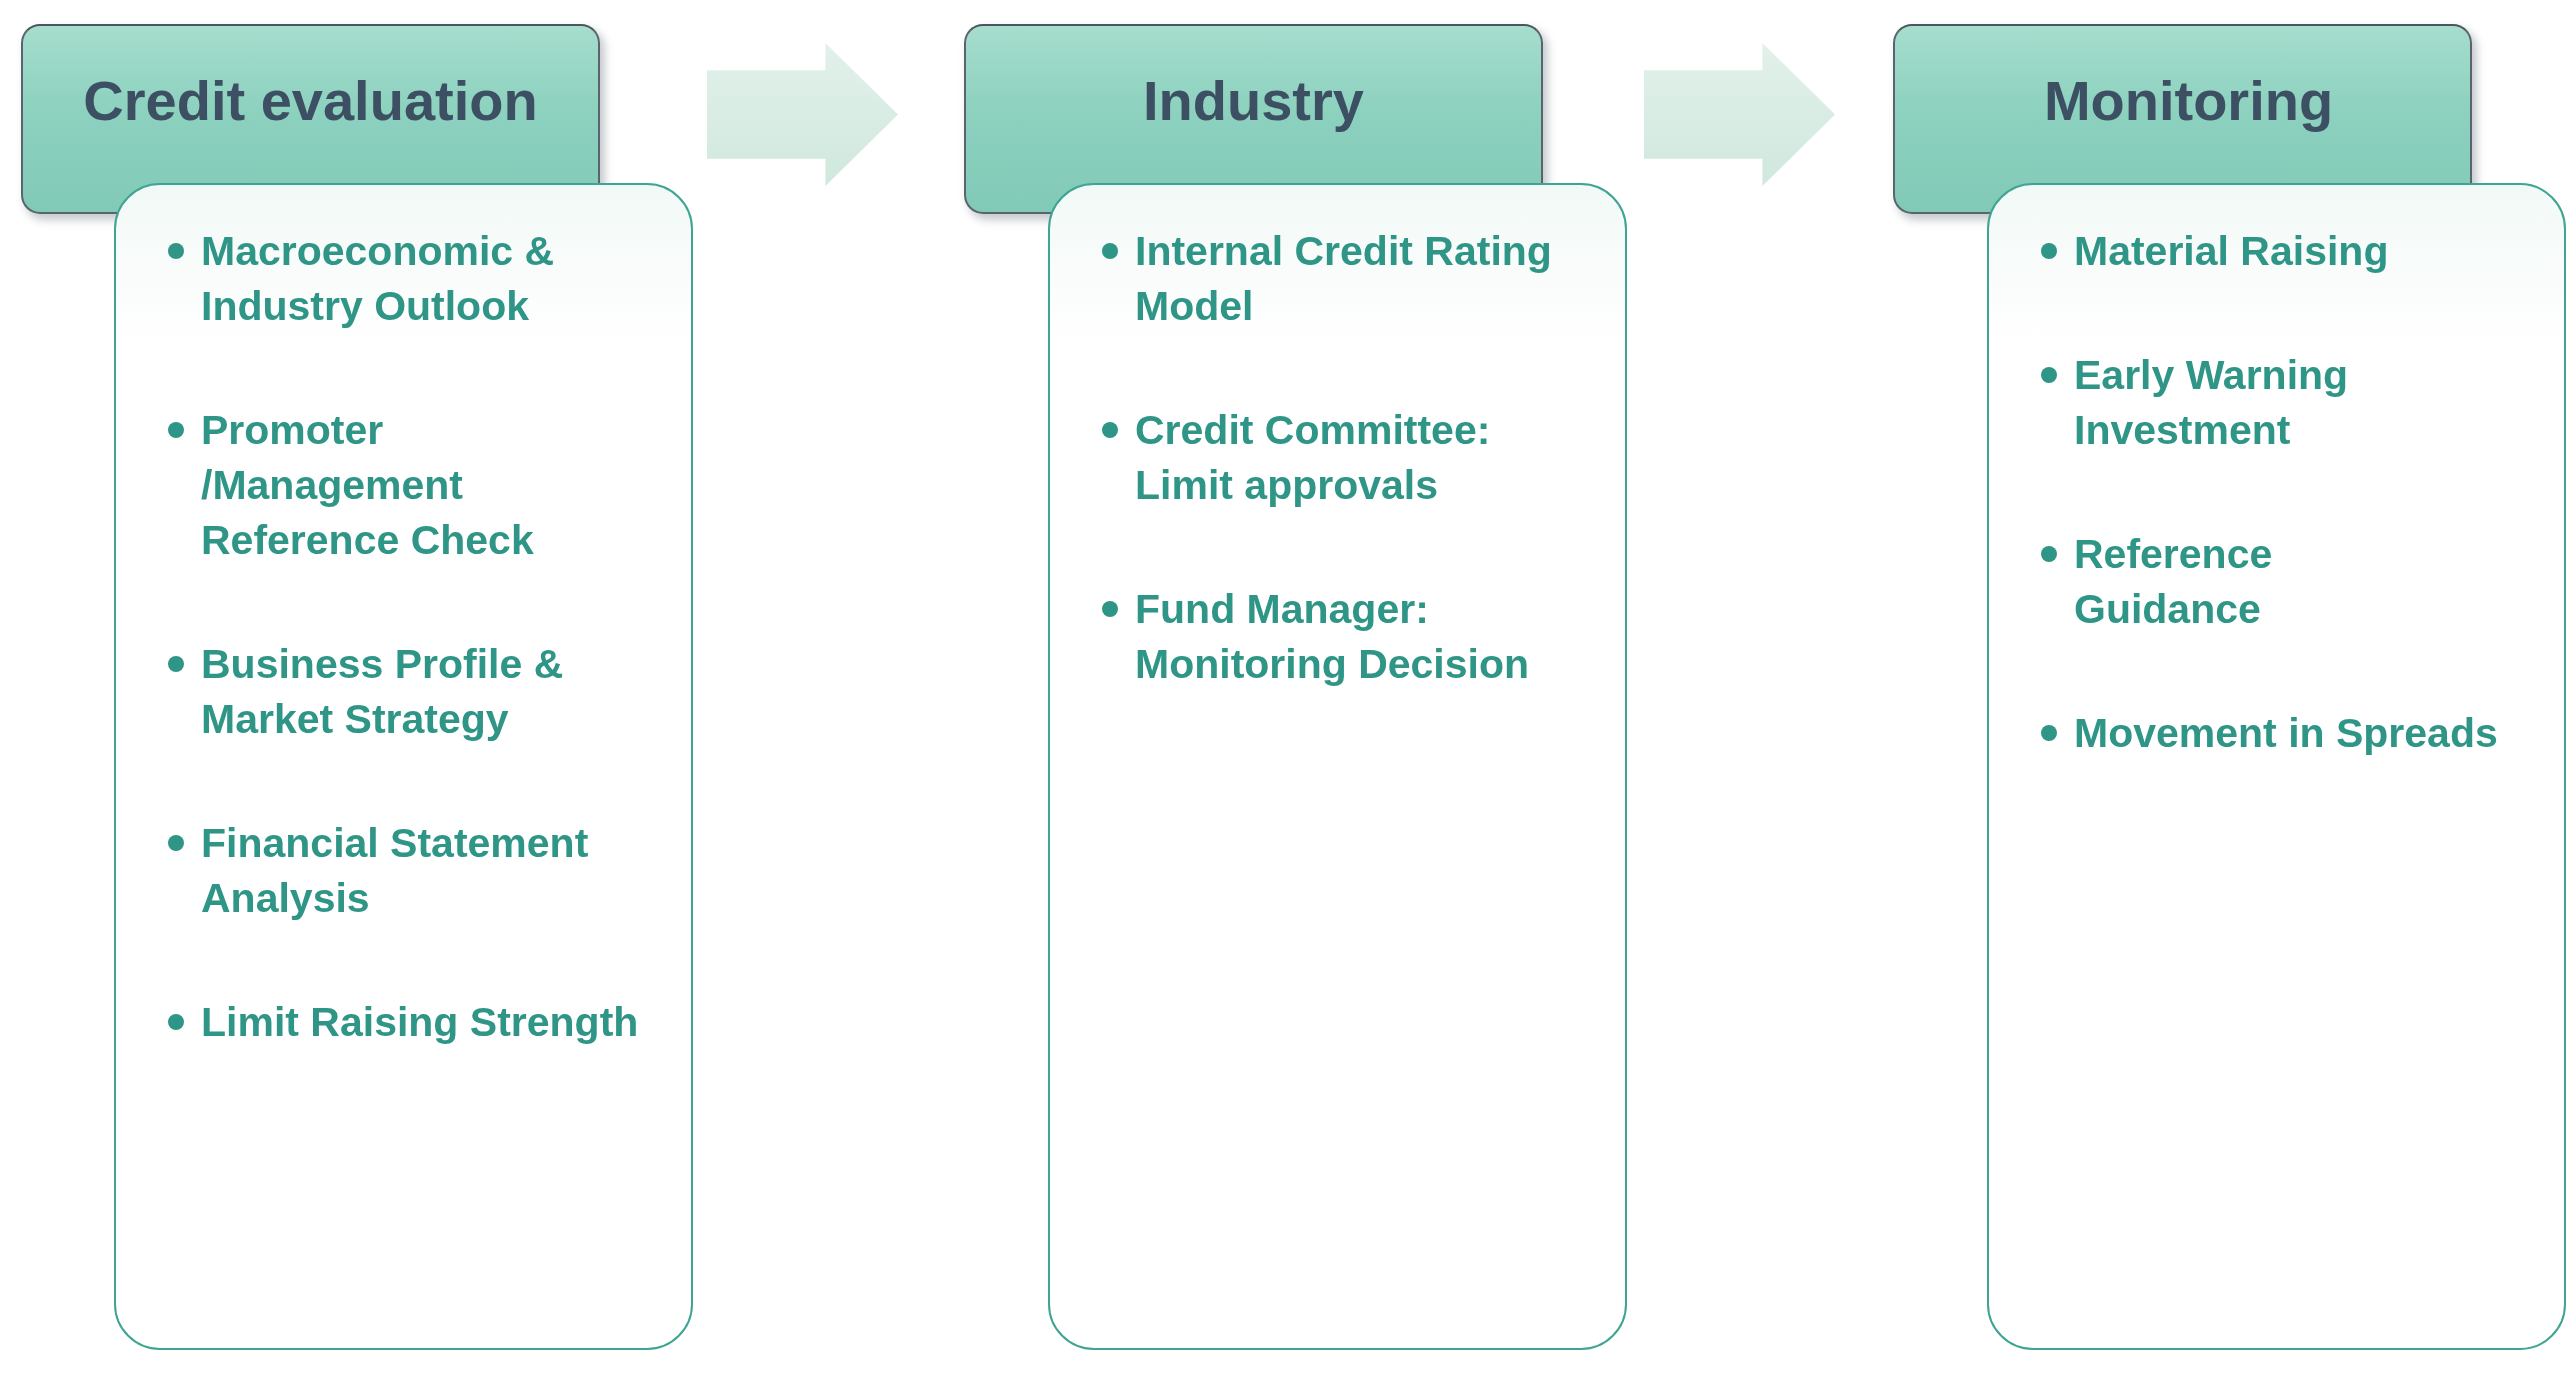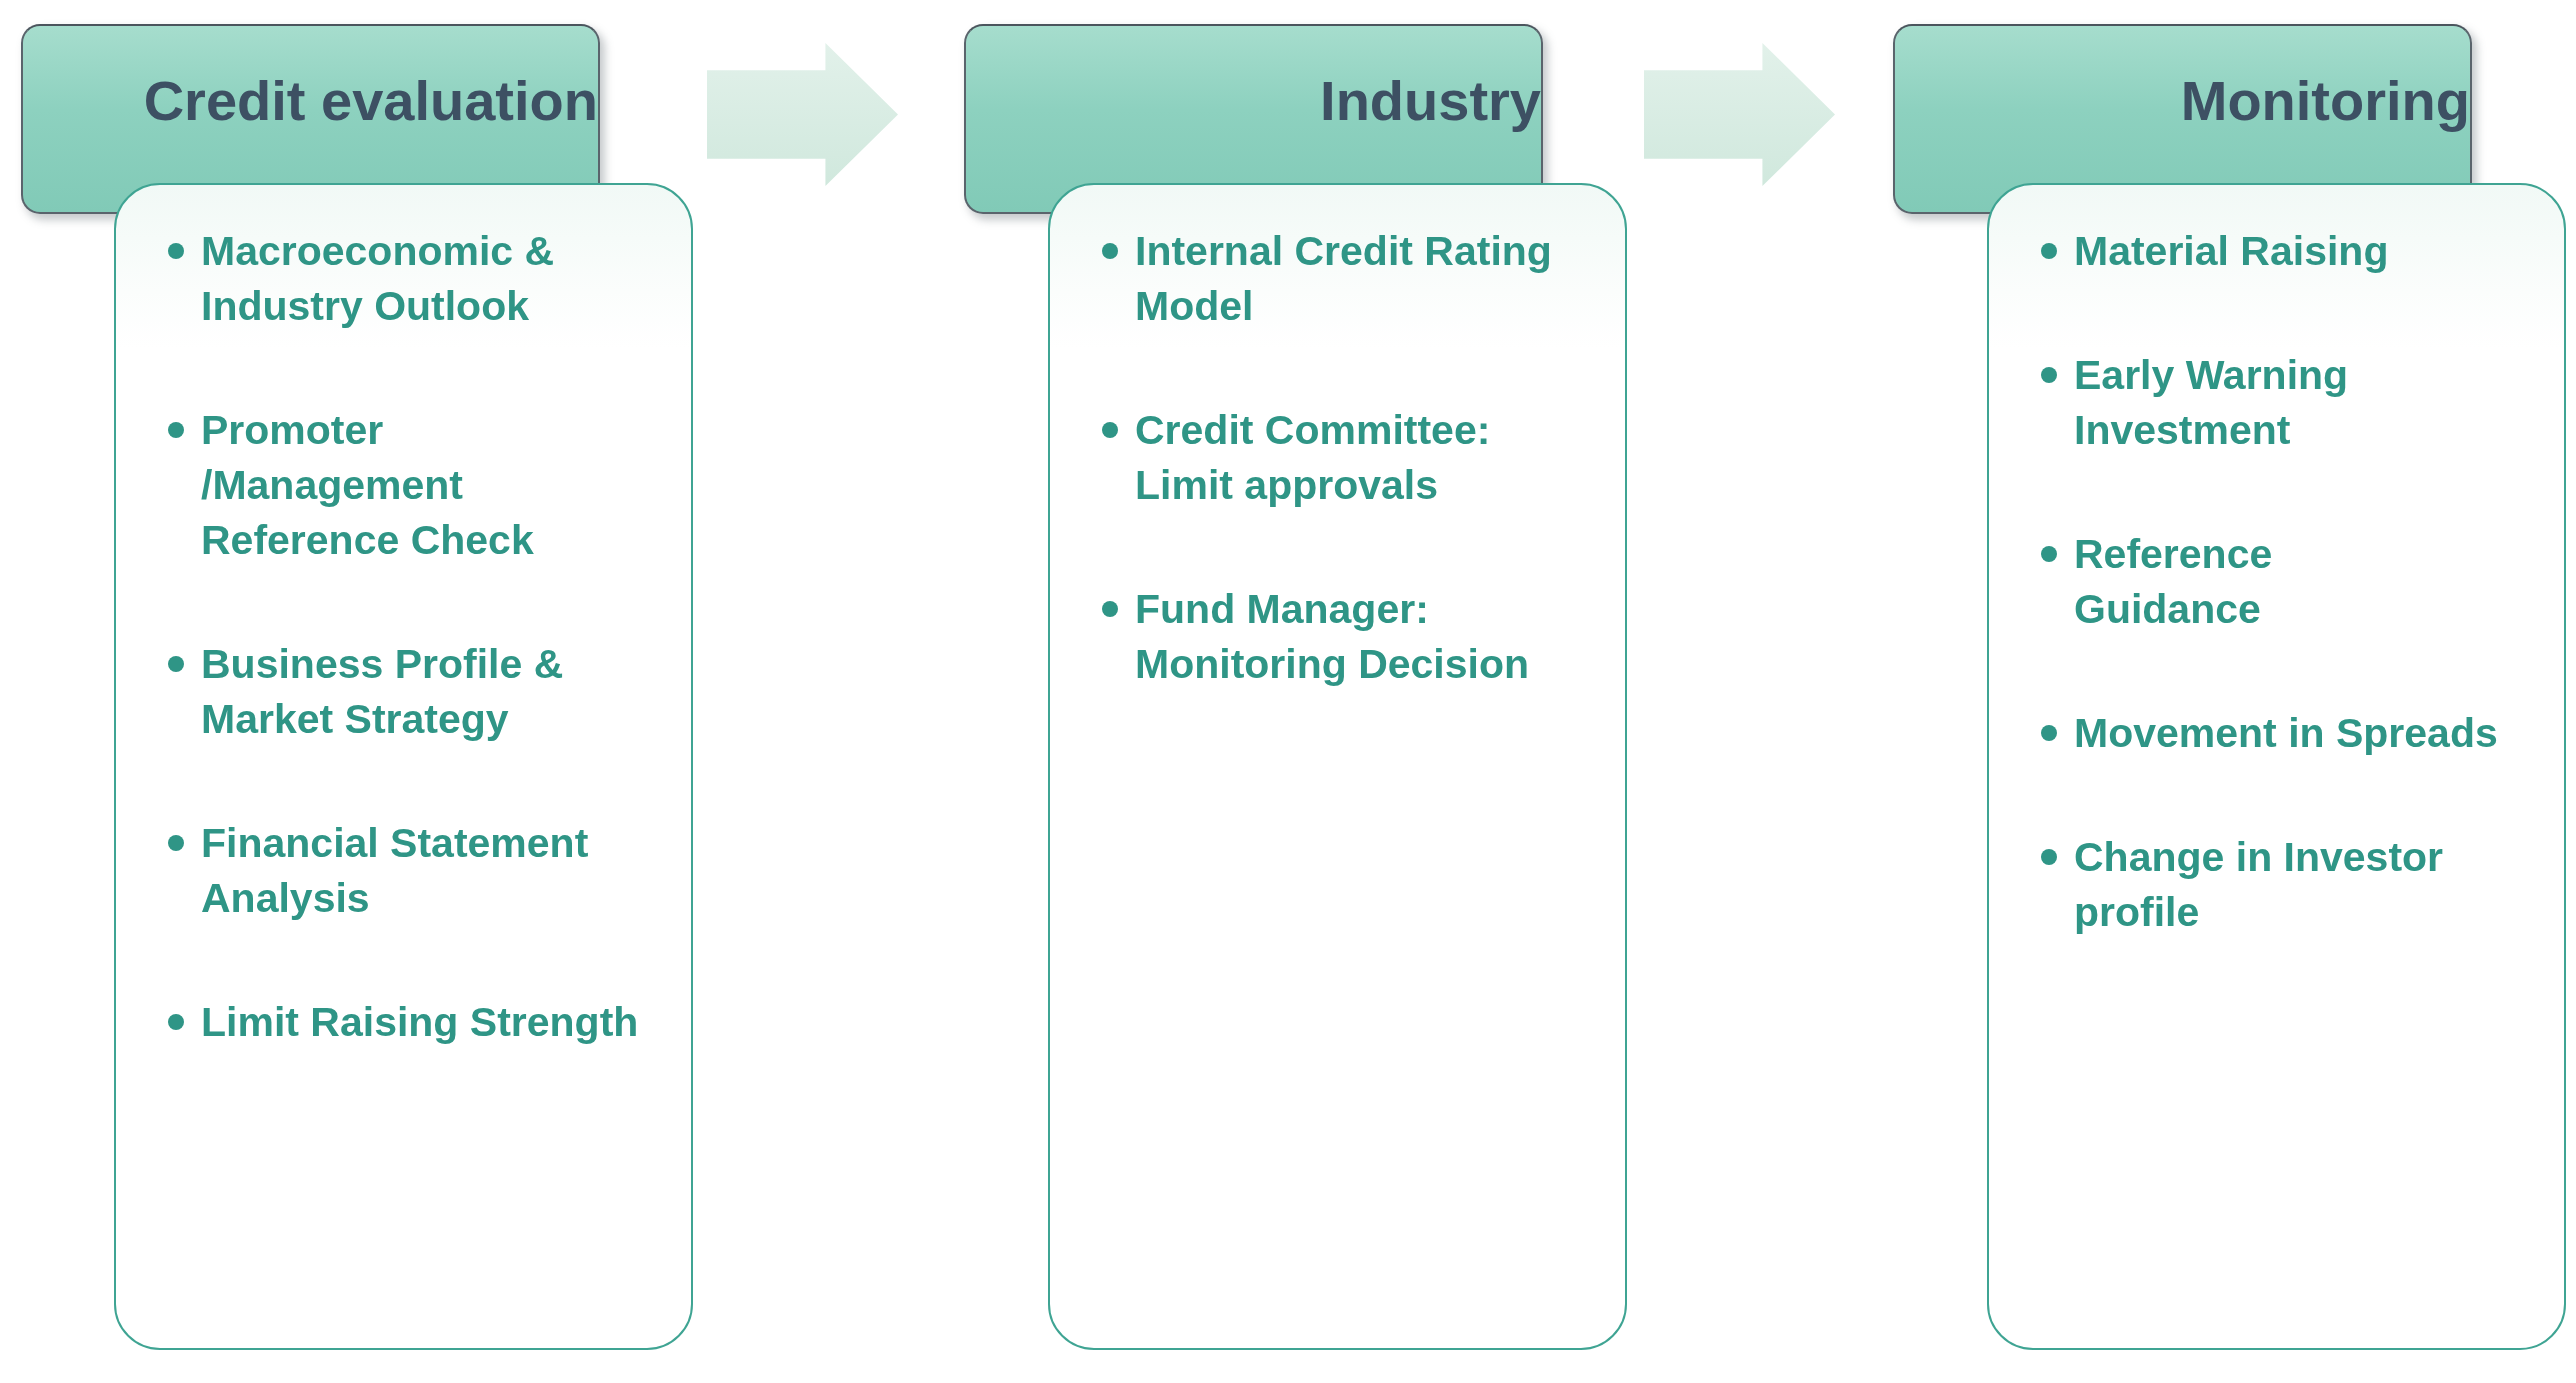--- a/index.html
+++ b/index.html
@@ -11,21 +11,21 @@
     font-family:"Liberation Sans", sans-serif;
   }
   
   .stage-header{
     position:absolute;top:24px;width:579px;height:190px;
     box-sizing:border-box;
     background:linear-gradient(180deg,#a6ddcd 0%,#8dd1bf 45%,#81cab7 100%);
     border:2.9px solid #5a646c;border-top-color:#4b555d;
     border-radius:19px;
     box-shadow:4.8px 5.8px 8.7px rgba(105,115,120,0.38);
-    display:flex;justify-content:flex-end;
+    display:flex;justify-content:center;
     z-index:1;
   }
   .stage-header .stage-title{
     margin-top:42px;
     font-size:56px;font-weight:bold;color:#3d5063;
     letter-spacing:0px;
   }
   .hdr1{left:21px;}
   .hdr2{left:964px;}
   .hdr3{left:1893px;padding-left:12px;}
@@ -114,19 +114,17 @@
   </div>
 
   <div class="stage-body body3">
     <ul>
       <li>Material Raising</li>
       <li>Early Warning
 Investment</li>
       <li>Reference
 Guidance</li>
       <li>Movement in Spreads</li>
-      <li>Change in Investor
-profile</li>
     </ul>
   </div>
 
 </div>
 
 
 </body></html>

